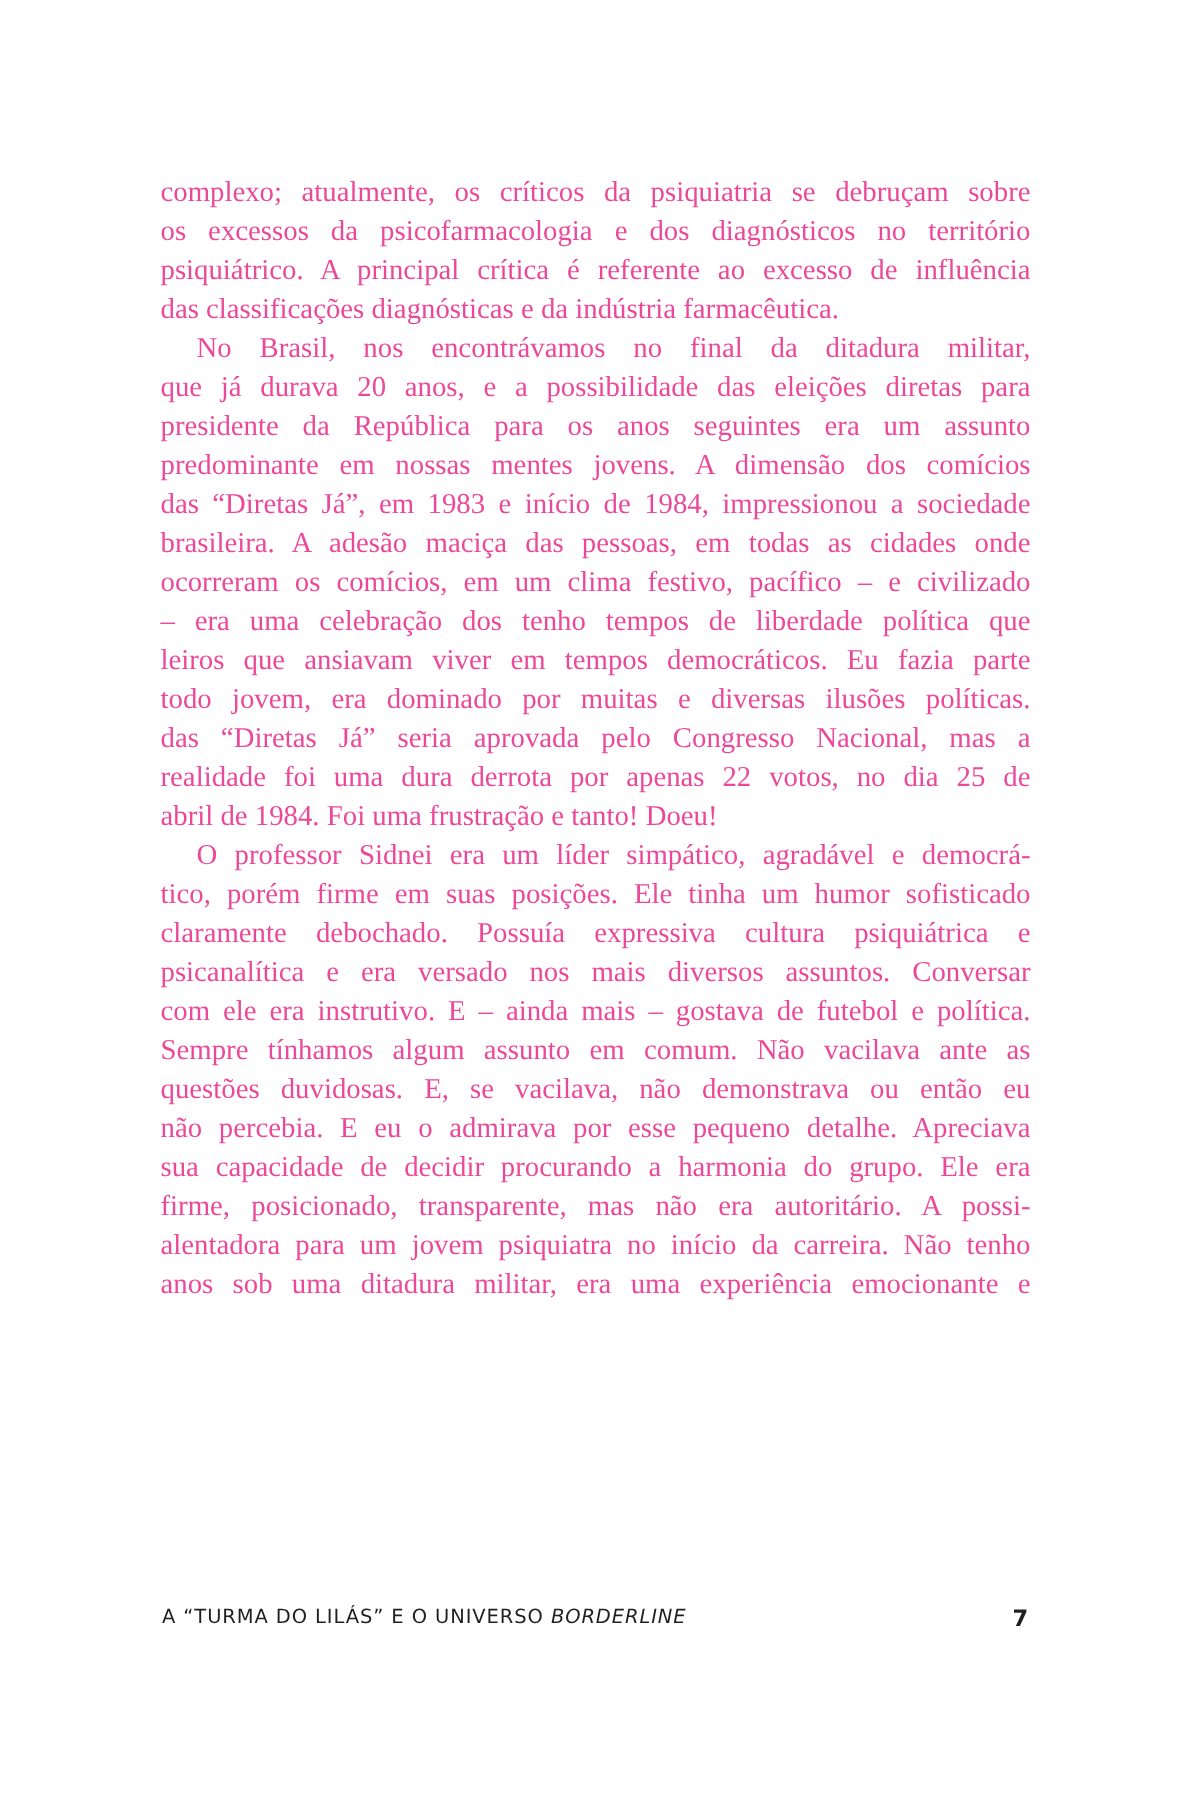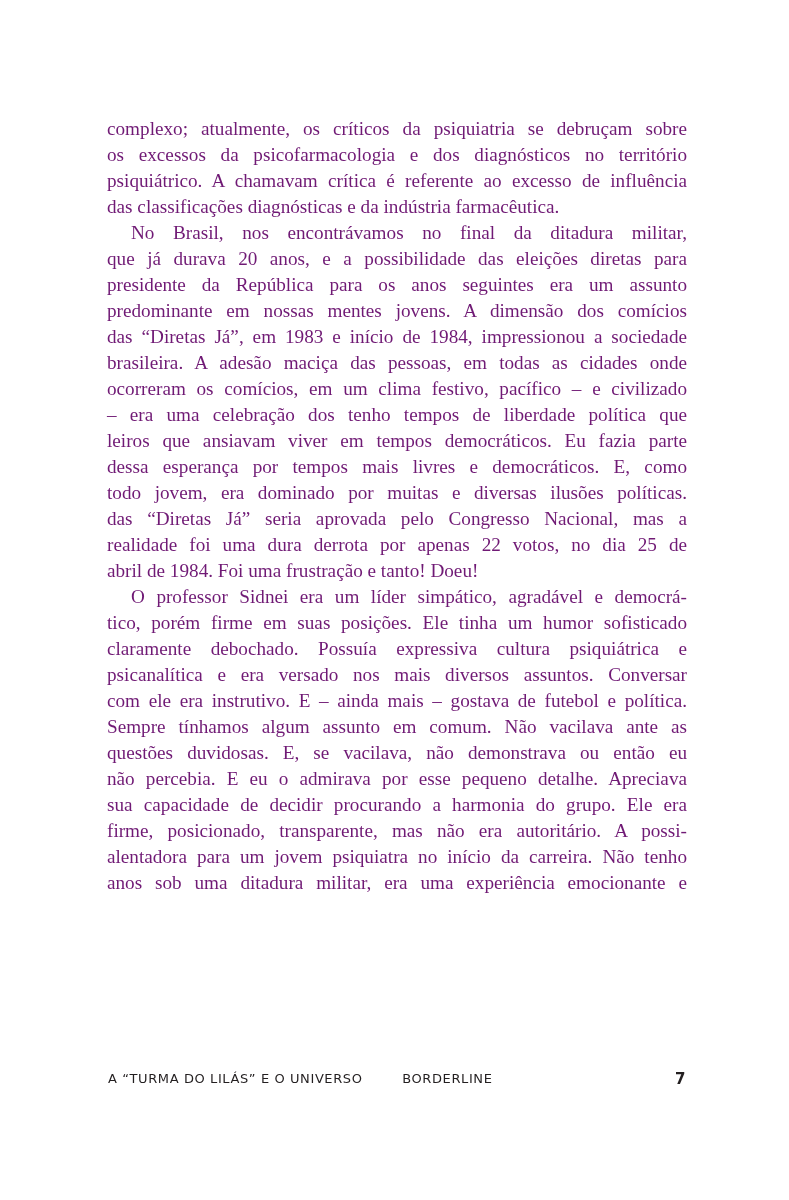--- a/index.html
+++ b/index.html
@@ -21,21 +21,21 @@
       background: #ffffff;
     }
     .text-block {
       position: absolute;
       left: 107px;
       top: 116px;
       width: 580px;
       font-family: "Liberation Serif", "DejaVu Serif", serif;
       font-size: 19.2px;
       line-height: 26px;
-      color: #701a75;
+      color: #ec4899;
     }
     .line {
       display: block;
       white-space: nowrap;
       text-align: justify;
       text-align-last: justify;
       height: 26px;
       overflow: visible;
     }
     .line.last {
@@ -55,52 +55,51 @@
       letter-spacing: 0.6px;
       color: #231f20;
     }
     .running-head {
       position: absolute;
       left: 0;
       top: 0;
       white-space: nowrap;
     }
     .running-head .italic {
-      margin-left: 35px;
+      font-style: italic;
     }
     .page-number {
       position: absolute;
       right: 0;
       top: -1px;
       font-weight: bold;
       font-size: 15px;
     }
   </style>
 </head>
 <body>
 
 <div class="page">
   <div class="text-block" id="text-block">
       <div>
         <span class="line">complexo; atualmente, os críticos da psiquiatria se debruçam sobre</span>
         <span class="line">os excessos da psicofarmacologia e dos diagnósticos no território</span>
-        <span class="line">psiquiátrico. A chamavam crítica é referente ao excesso de influência</span>
+        <span class="line">psiquiátrico. A principal crítica é referente ao excesso de influência</span>
         <span class="line last">das classificações diagnósticas e da indústria farmacêutica.</span>
       </div>
       <div>
         <span class="line indent">No Brasil, nos encontrávamos no final da ditadura militar,</span>
         <span class="line">que já durava 20 anos, e a possibilidade das eleições diretas para</span>
         <span class="line">presidente da República para os anos seguintes era um assunto</span>
         <span class="line">predominante em nossas mentes jovens. A dimensão dos comícios</span>
         <span class="line">das “Diretas Já”, em 1983 e início de 1984, impressionou a sociedade</span>
         <span class="line">brasileira. A adesão maciça das pessoas, em todas as cidades onde</span>
         <span class="line">ocorreram os comícios, em um clima festivo, pacífico – e civilizado</span>
         <span class="line">– era uma celebração dos tenho tempos de liberdade política que</span>
         <span class="line">leiros que ansiavam viver em tempos democráticos. Eu fazia parte</span>
-        <span class="line">dessa esperança por tempos mais livres e democráticos. E, como</span>
         <span class="line">todo jovem, era dominado por muitas e diversas ilusões políticas.</span>
         <span class="line">das “Diretas Já” seria aprovada pelo Congresso Nacional, mas a</span>
         <span class="line">realidade foi uma dura derrota por apenas 22 votos, no dia 25 de</span>
         <span class="line last">abril de 1984. Foi uma frustração e tanto! Doeu!</span>
       </div>
       <div>
         <span class="line indent">O professor Sidnei era um líder simpático, agradável e democrá-</span>
         <span class="line">tico, porém firme em suas posições. Ele tinha um humor sofisticado</span>
         <span class="line">claramente debochado. Possuía expressiva cultura psiquiátrica e</span>
         <span class="line">psicanalítica e era versado nos mais diversos assuntos. Conversar</span>

